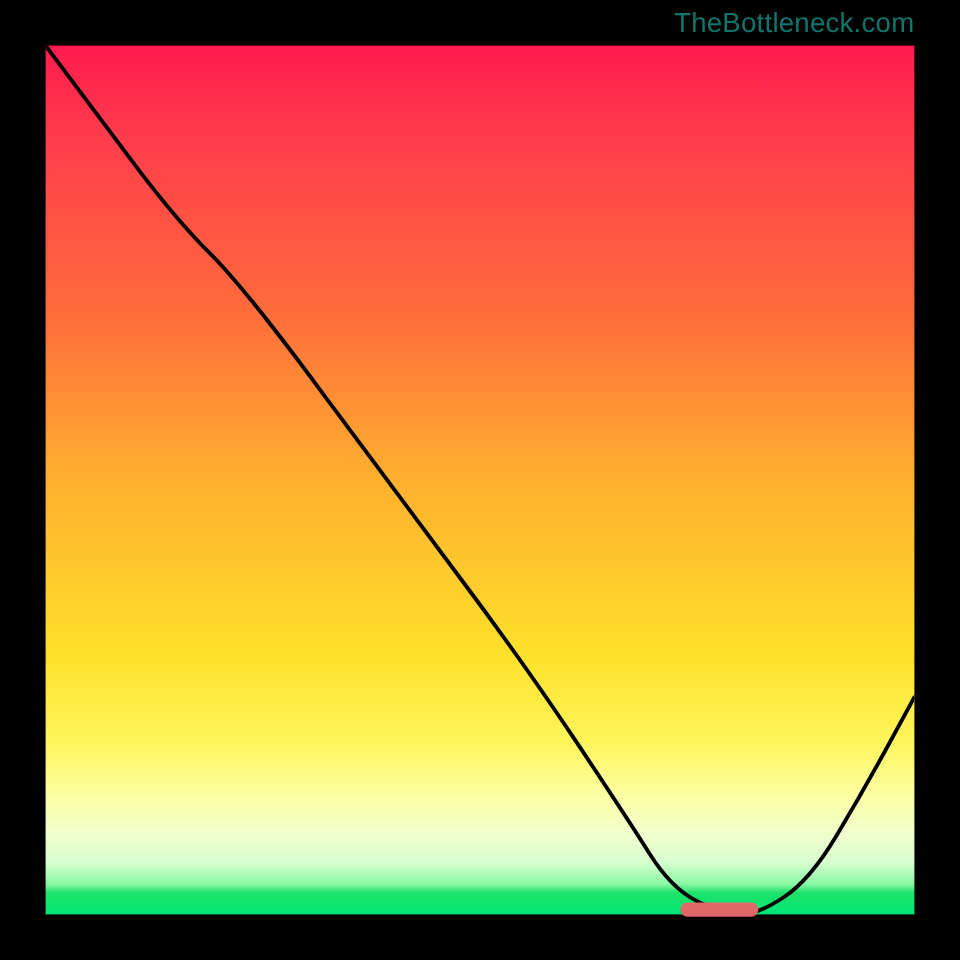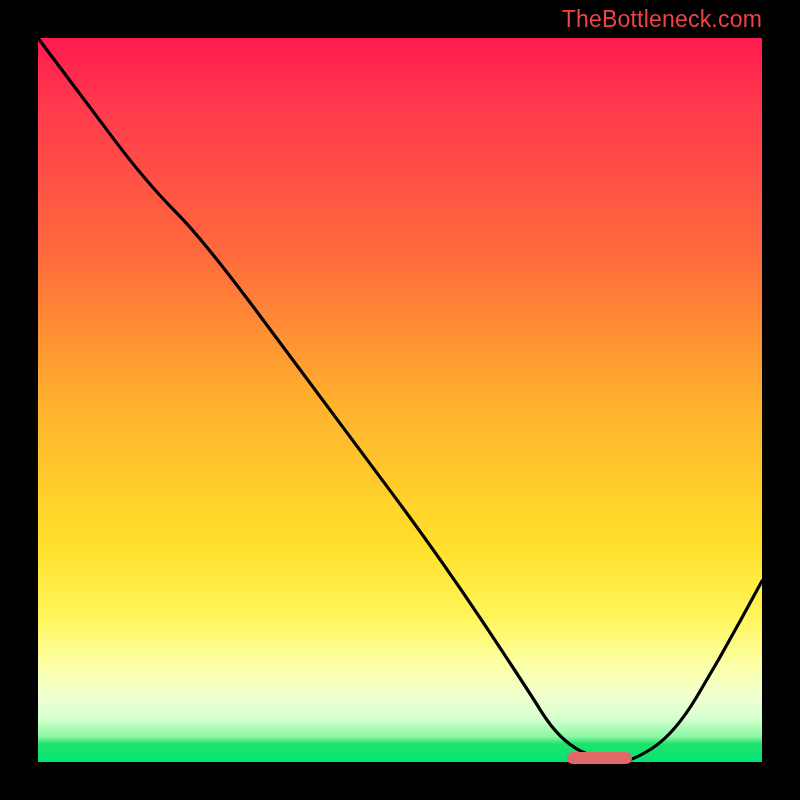--- a/index.html
+++ b/index.html
@@ -37,21 +37,21 @@
       #d6ffd0 94%,
       #8cf7a4 96.5%,
       #1fe26a 97.5%,
       #00e676 100%
     );
   }
   .watermark {
     position: absolute;
     top: 6px;
     right: 38px;
-    color: #ef4444;
+    color: #0f766e;
     font-size: 23px;
     font-weight: 500;
     letter-spacing: 0.2px;
   }
   svg.curve {
     position: absolute;
     left: 38px;
     top: 38px;
     width: 724px;
     height: 724px;

